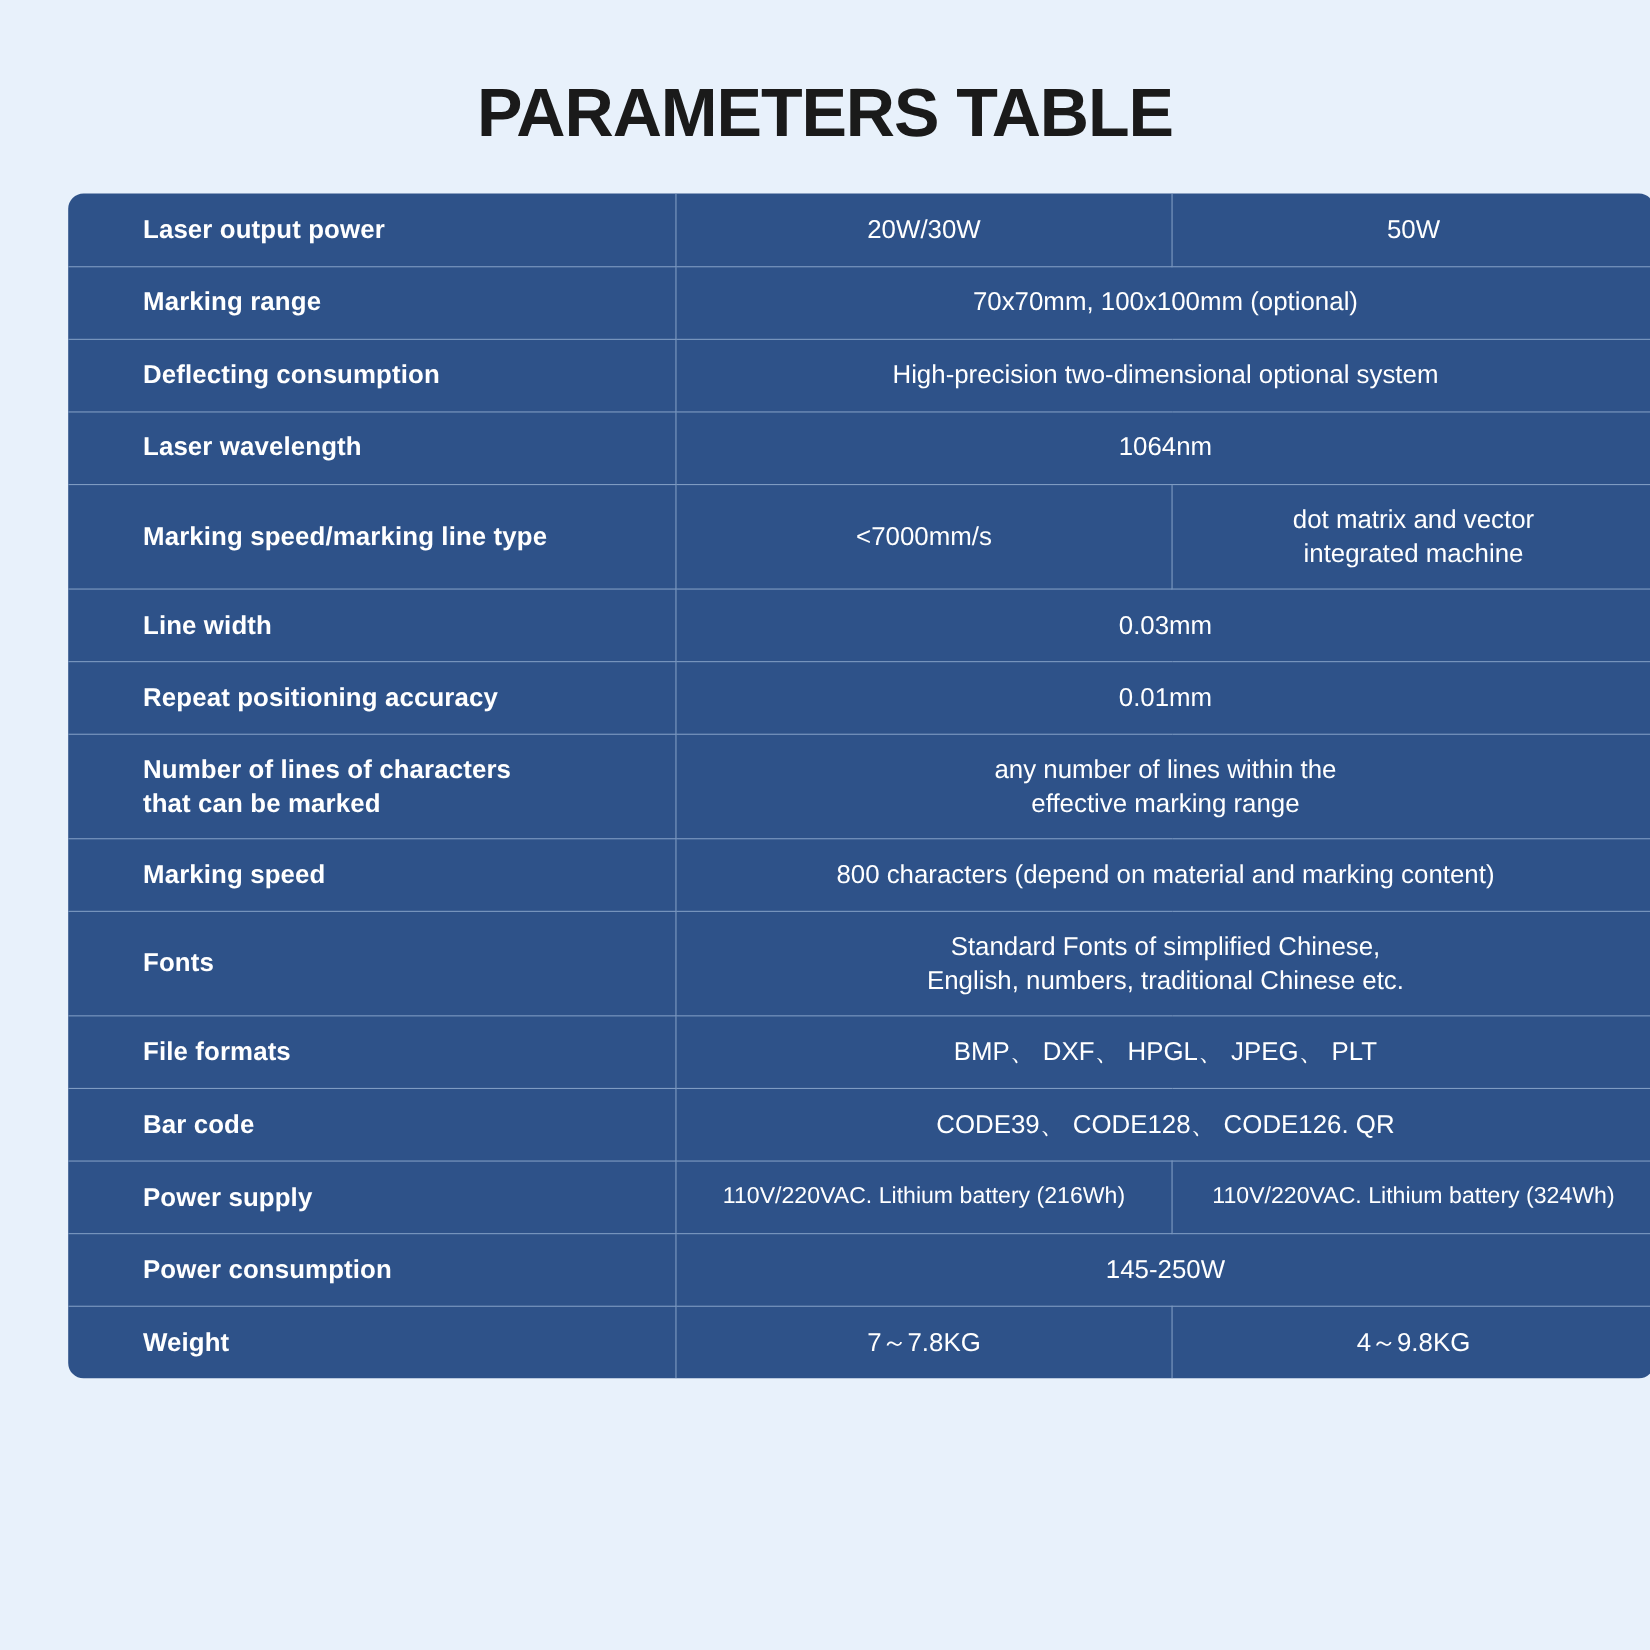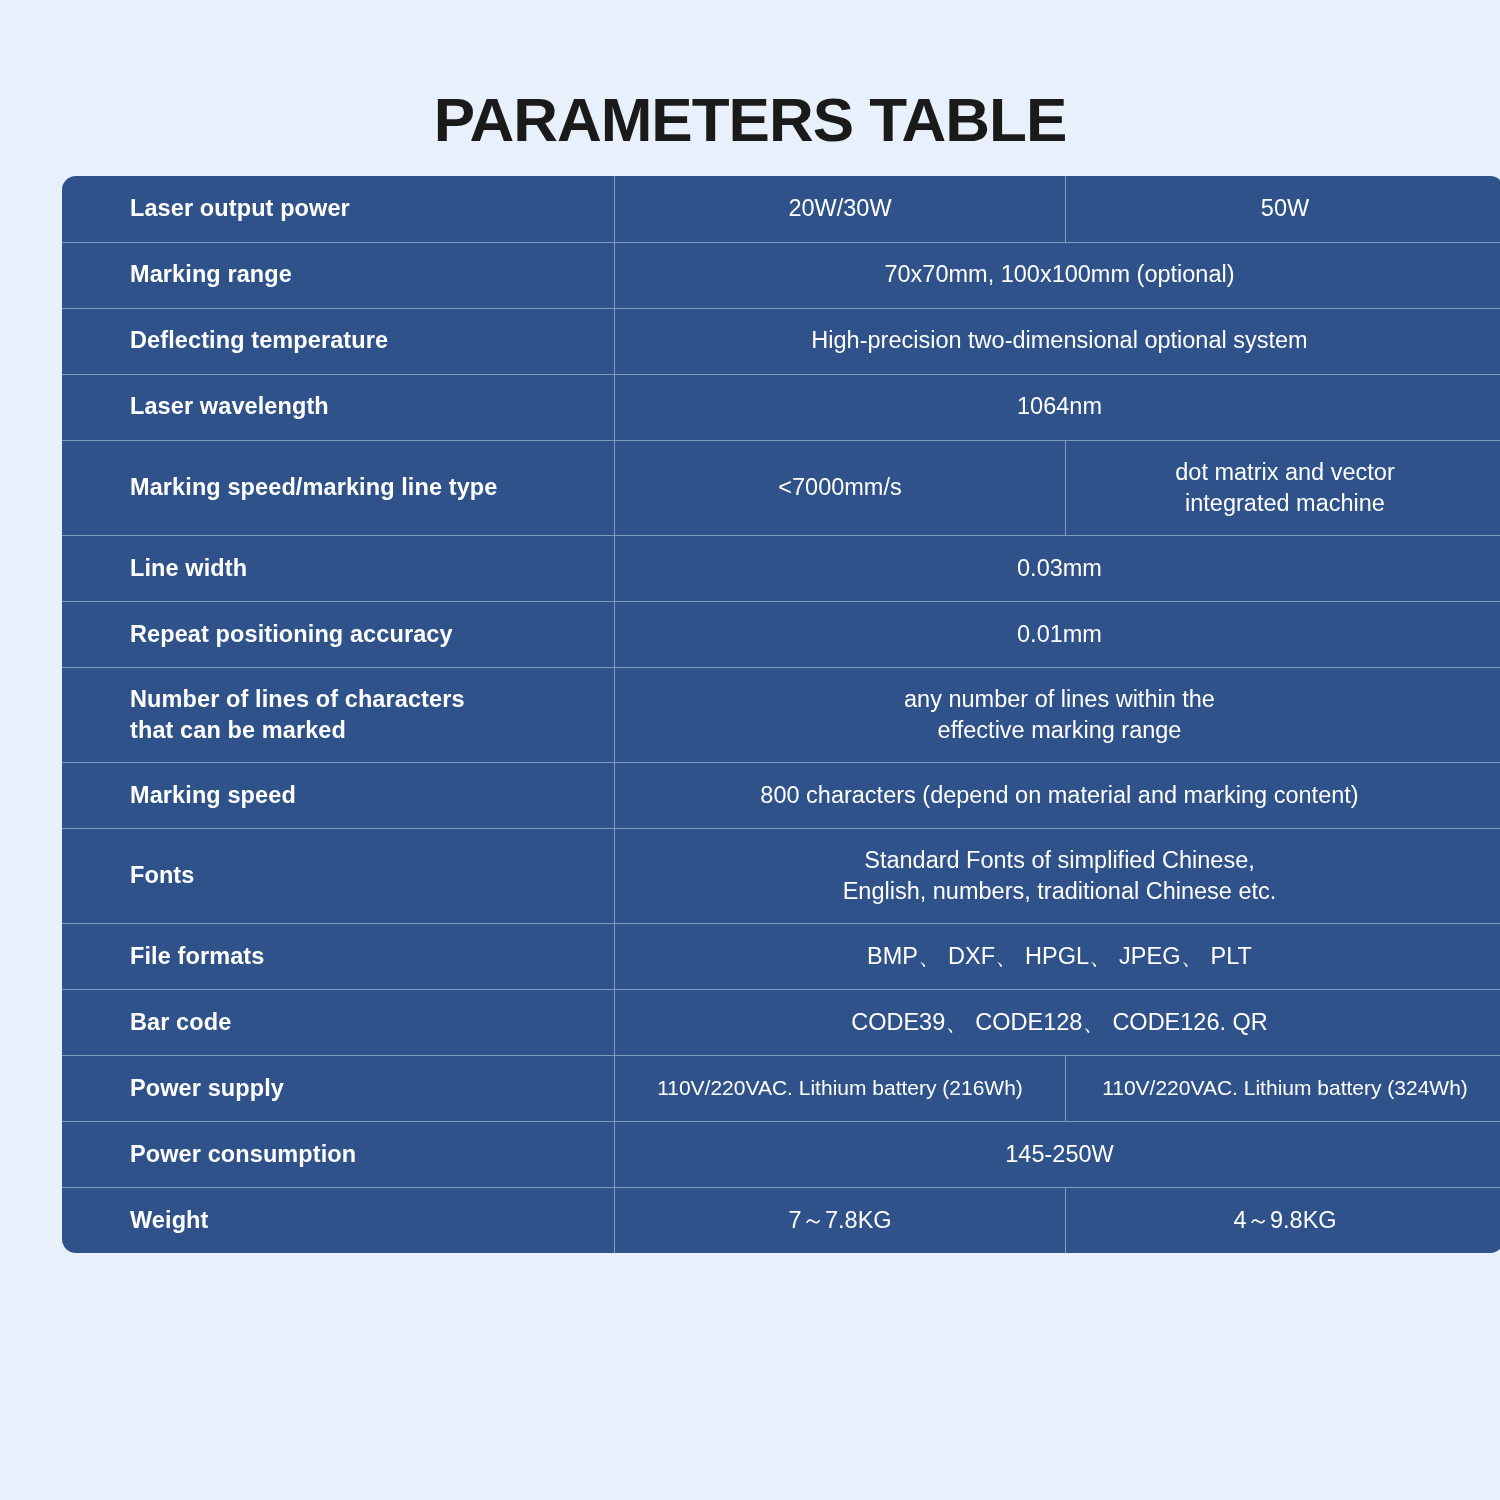--- a/index.html
+++ b/index.html
@@ -10,21 +10,21 @@
     width: 1500px;
     height: 1500px;
     background: #e8f1fb;
     font-family: "Liberation Sans", sans-serif;
     overflow: hidden;
   }
   .page {
     width: 1500px;
     height: 1500px;
     box-sizing: border-box;
-    padding: 16px;
+    padding: 0;
     position: relative;
   }
   .title {
     text-align: center;
     font-size: 62px;
     font-weight: bold;
     letter-spacing: -1px;
     color: #1a1a1a;
     margin: 0;
     padding-top: 68px;
@@ -96,21 +96,21 @@
           <tr class="row-h">
             <td class="label">Laser output power</td>
             <td class="value split-left">20W/30W</td>
             <td class="value">50W</td>
           </tr>
           <tr class="row-h">
             <td class="label">Marking range</td>
             <td class="value" colspan="2">70x70mm, 100x100mm (optional)</td>
           </tr>
           <tr class="row-h">
-            <td class="label">Deflecting temperature</td>
+            <td class="label">Deflecting consumption</td>
             <td class="value" colspan="2">High-precision two-dimensional optional system</td>
           </tr>
           <tr class="row-h">
             <td class="label">Laser wavelength</td>
             <td class="value" colspan="2">1064nm</td>
           </tr>
           <tr class="row-h2">
             <td class="label">Marking speed/marking line type</td>
             <td class="value split-left">&lt;7000mm/s</td>
             <td class="value">dot matrix and vector<br>integrated machine</td>

